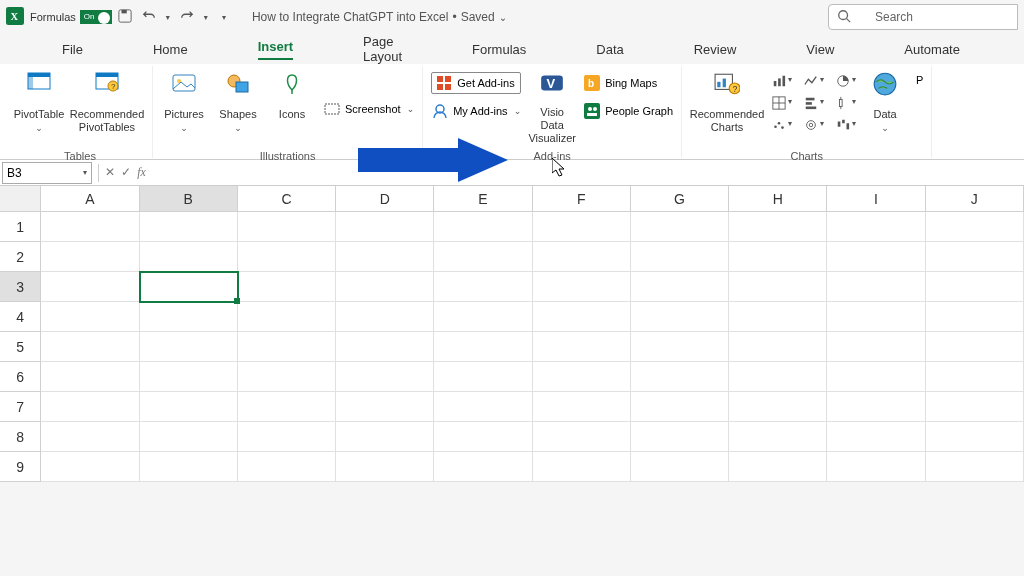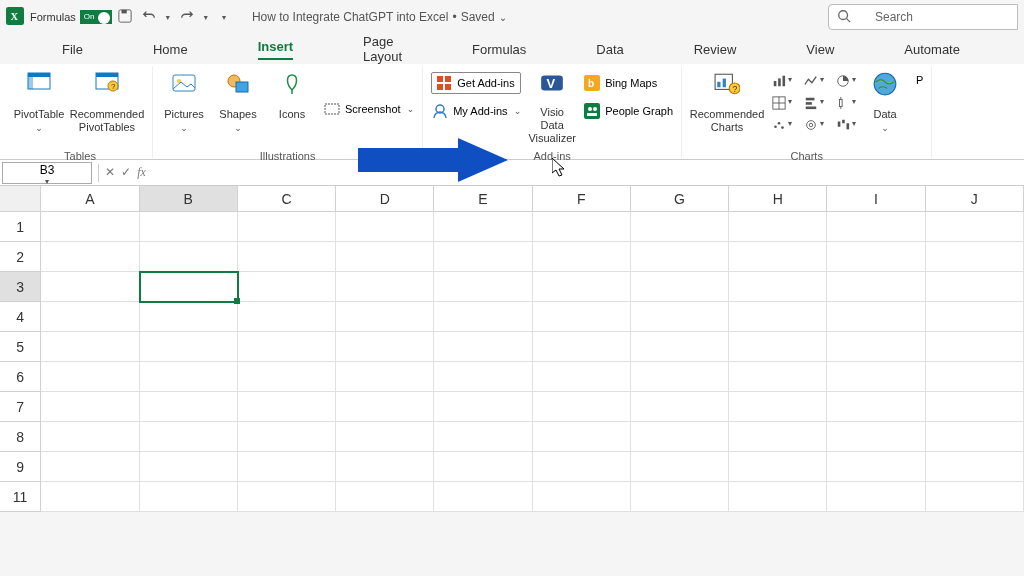--- a/index.html
+++ b/index.html
@@ -67,21 +67,21 @@
   .mini-grid { display:flex; flex-direction:column; gap:4px; padding-top:4px; }
   .mini-grid-row { display:flex; gap:14px; }
   .mini-ico { width:18px; height:18px; display:flex; align-items:center; justify-content:center; }
   .dropmark { font-size:8px; color:#555; position:relative; top:-2px; left:2px; }
   
   .callout-arrow { position:absolute; left:358px; top:74px; z-index:10; pointer-events:none; }
   .hl-getaddins { border:1px solid #888; border-radius:2px; padding:1px 3px; }
   .cursor-ptr { position:absolute; left:552px; top:94px; z-index:11; pointer-events:none; }
   
   .fbar-row { display:flex; align-items:center; height:26px; background:#fff; border-bottom:1px solid #ccc; }
-  .namebox { width:90px; height:22px; border:1px solid #aaa; display:flex; align-items:center; justify-content:space-between; padding:0 4px; margin-left:2px; font-size:12px; background:white;flex-direction:column; }
+  .namebox { width:90px; height:22px; border:1px solid #aaa; display:flex; align-items:center; justify-content:space-between; padding:0 4px; margin-left:2px; font-size:12px; background:white; }
   .namebox .dd { font-size:8px; color:#555; }
   .fx-btns { display:flex; align-items:center; gap:6px; margin-left:6px; color:#777; font-family: "Segoe UI", serif; }
   .fx-btns .sep { border-left:1px solid #ccc; height:18px; }
   .fx-btn { font-size:12px; cursor:default; }
   .fx-label { font-style:italic; font-family: "Cambria Math","Times New Roman",serif; }
   .formula-input { flex:1; height:22px; border:none; outline:none; font-size:12px; padding:0 4px; }
   
   .grid-wrap { display:flex; flex-direction:column; overflow:hidden; }
   .col-headers { display:flex; height:26px; background:var(--grid-header-bg); border-bottom:1px solid var(--grid-header-border); }
   .corner { width:42px; border-right:1px solid var(--grid-header-border); background:#f0f0f0; }
@@ -545,26 +545,13 @@
       <div class="cell"></div>
       <div class="cell"></div>
       <div class="cell"></div>
       <div class="cell"></div>
       <div class="cell"></div>
       <div class="cell"></div>
       <div class="cell"></div>
       <div class="cell"></div>
       <div class="cell"></div>
     </div>
-    <div class="row">
-      <div class="row-h">11</div>
-      <div class="cell"></div>
-      <div class="cell"></div>
-      <div class="cell"></div>
-      <div class="cell"></div>
-      <div class="cell"></div>
-      <div class="cell"></div>
-      <div class="cell"></div>
-      <div class="cell"></div>
-      <div class="cell"></div>
-      <div class="cell"></div>
-    </div>
   </div>
 
 </body></html>

